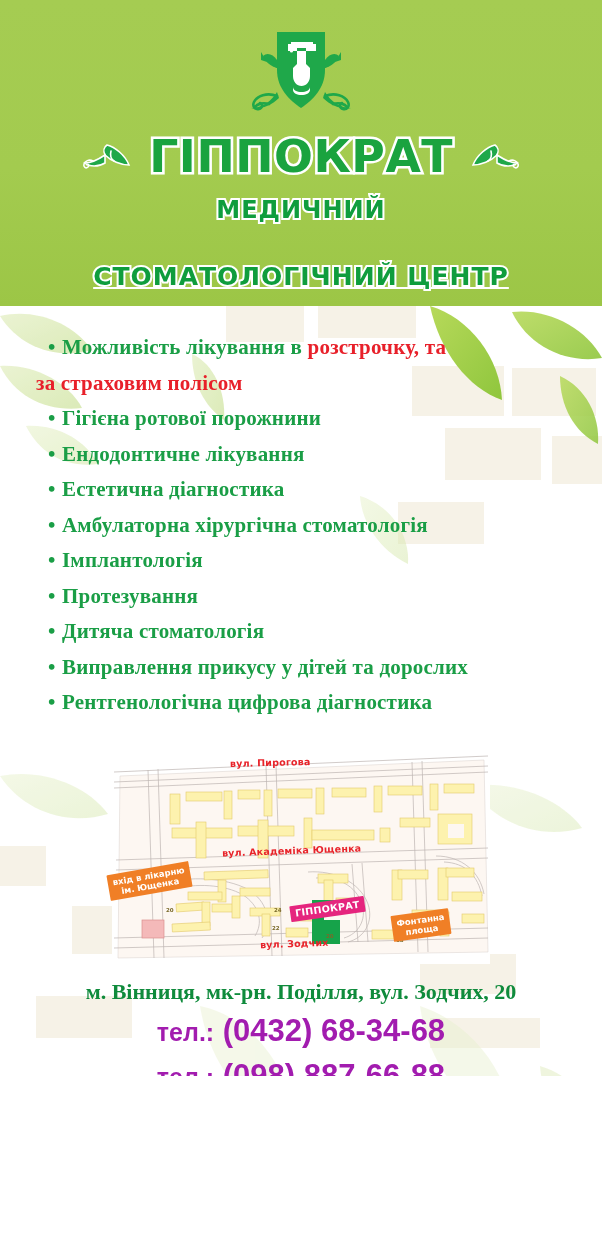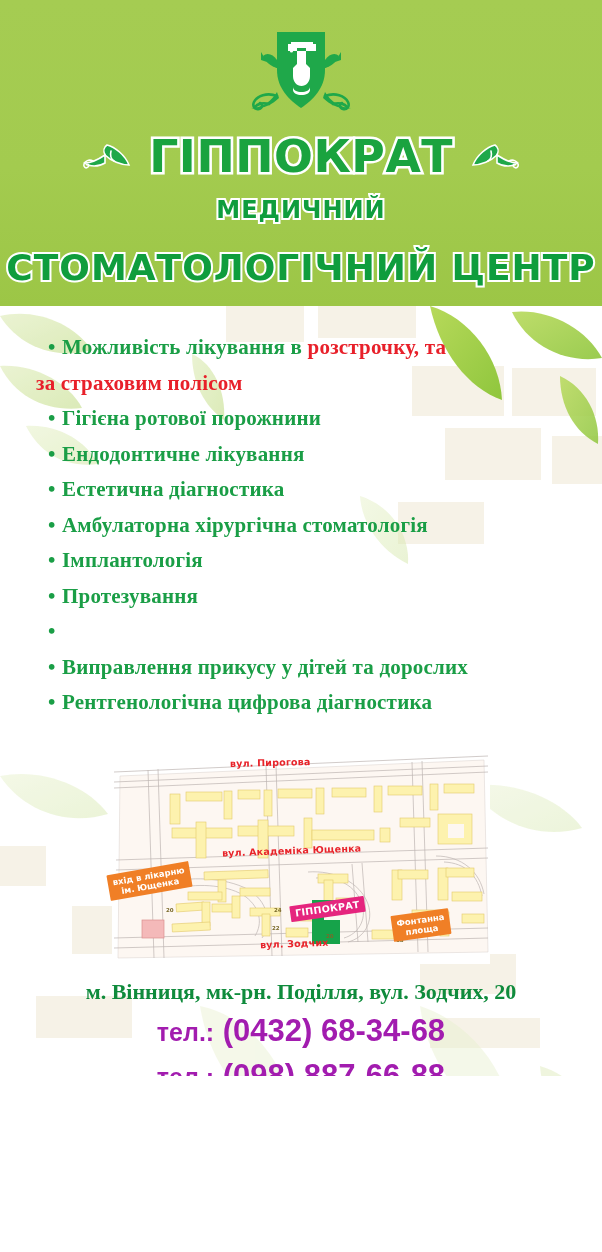--- a/index.html
+++ b/index.html
@@ -56,21 +56,21 @@
     text-align: center;
     font-family: "DejaVu Sans", sans-serif;
     font-weight: bold;
     color: #0f9d3d;
     -webkit-text-stroke: 4px #ffffff;
     paint-order: stroke fill;
     line-height: 1;
     white-space: nowrap;
   }
   .sub1 { top: 198px; font-size: 24px; letter-spacing: 1px; }
-  .sub2 { top: 250px; font-size: 36px; letter-spacing: 1px; }
+  .sub2 { top: 264px; font-size: 25px; letter-spacing: 1px; text-decoration: underline; }
 
   
   #body-bg {
     position: absolute; left: 0; top: 306px;
     width: 602px; height: 946px;
     background: #ffffff;
     overflow: hidden;
   }
   .bg-svg { position: absolute; left: 0; top: 0; width: 602px; height: 946px; }
 
@@ -300,21 +300,21 @@
     <div class="svc">
       <span class="bullet">•</span><span>Амбулаторна хірургічна стоматологія</span>
     </div>
     <div class="svc">
       <span class="bullet">•</span><span>Імплантологія</span>
     </div>
     <div class="svc">
       <span class="bullet">•</span><span>Протезування</span>
     </div>
     <div class="svc">
-      <span class="bullet">•</span>
+      <span class="bullet">•</span><span>Дитяча стоматологія</span>
     </div>
     <div class="svc">
       <span class="bullet">•</span><span>Виправлення прикусу у дітей та дорослих</span>
     </div>
     <div class="svc">
       <span class="bullet">•</span><span>Рентгенологічна цифрова діагностика</span>
     </div>
   </div>
 
   <div id="map-wrap">

